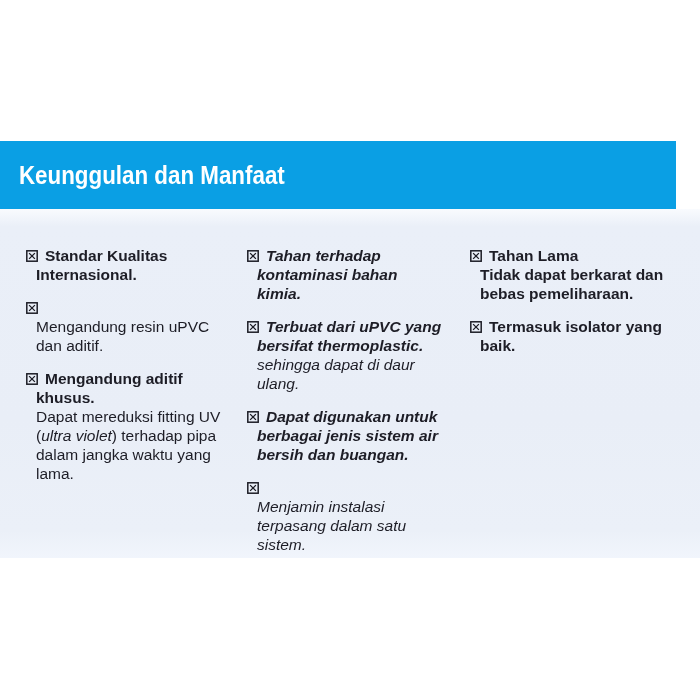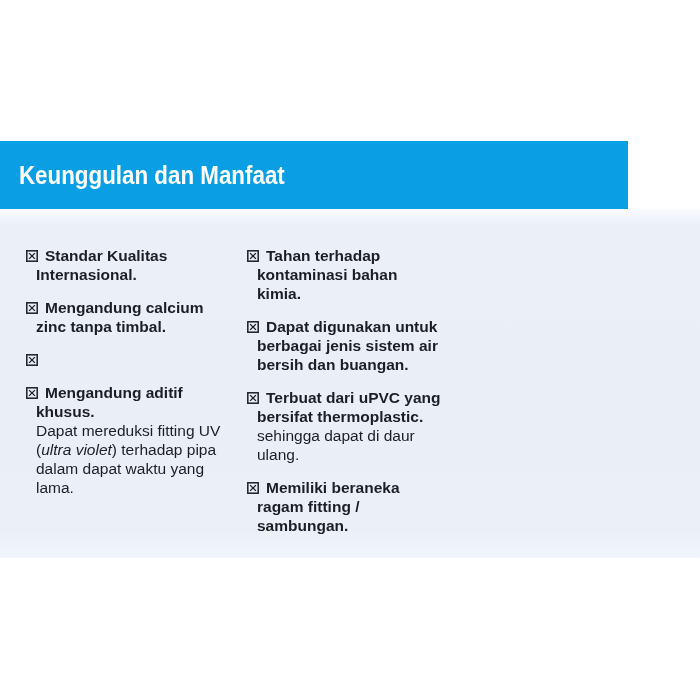--- a/index.html
+++ b/index.html
@@ -7,21 +7,21 @@
     width: 700px; height: 700px;
     background: #ffffff;
     font-family: "Liberation Sans", "DejaVu Sans", sans-serif;
     overflow: hidden;
   }
   .stage { position: relative; width: 700px; height: 700px; background: #ffffff; }
 
   
   .header-bar {
     position: absolute; left: 0; top: 141px;
-    width: 628px; height: 68px;
+    width: 676px; height: 68px;
     background: #0a9fe4;
     display: flex; align-items: center;
   }
   .header-bar h1 {
     margin: 0; padding: 0 0 0 22px;
     color: #ffffff;
     font-size: 26px; font-weight: bold;
     letter-spacing: 0px; white-space: nowrap;
     transform: scaleX(0.86); transform-origin: left center;
   }
@@ -30,21 +30,21 @@
   .panel {
     position: absolute; left: 0; top: 209px;
     width: 700px; height: 349px;
     background: linear-gradient(180deg,
       #f9fbfe 0%, #eaeff8 5%,
       #e9eef7 60%, #ebf0f8 92%, #f1f5fc 100%);
   }
 
   .col { position: absolute; top: 37px; }
   .col1 { left: 26px;  width: 196px; }
-  .col2 { left: 247px; width: 198px; }
+  .col2 { left: 247px; width: 198px; font-style: italic; }
   .col3 { left: 470px; width: 210px; }
 
   .item {
     margin: 0 0 14px 0;
     padding-left: 10px; text-indent: -10px;
     font-size: 15.5px; line-height: 19px;
     color: #1d1d26;
   }
   .hd { font-weight: bold; }
   .reg { font-weight: normal; }
@@ -67,60 +67,65 @@
   </div>
 
   <div class="panel">
 
     <div class="col col1">
       <p class="item"><span class="bullet"><svg viewBox="0 0 12 12" width="12" height="12">
               <rect x="0.8" y="0.8" width="10.4" height="10.4" fill="none" stroke="currentColor" stroke-width="1.5"></rect>
               <path d="M3.1 3.1 L8.9 8.9 M8.9 3.1 L3.1 8.9" stroke="currentColor" stroke-width="1.3" fill="none"></path>
             </svg></span><b class="hd">Standar Kualitas Internasional.</b></p>
 
-      <p class="item"><span class="bullet"><svg viewBox="0 0 12 12" width="12" height="12">
-              <rect x="0.8" y="0.8" width="10.4" height="10.4" fill="none" stroke="currentColor" stroke-width="1.5"></rect>
-              <path d="M3.1 3.1 L8.9 8.9 M8.9 3.1 L3.1 8.9" stroke="currentColor" stroke-width="1.3" fill="none"></path>
-            </svg></span><b class="hd">Mengandung calcium zinc tanpa timbal.</b></p>
 
       <p class="item"><span class="bullet"><svg viewBox="0 0 12 12" width="12" height="12">
               <rect x="0.8" y="0.8" width="10.4" height="10.4" fill="none" stroke="currentColor" stroke-width="1.5"></rect>
               <path d="M3.1 3.1 L8.9 8.9 M8.9 3.1 L3.1 8.9" stroke="currentColor" stroke-width="1.3" fill="none"></path>
             </svg></span><br>
-        </p>
+        <span class="reg">Mengandung resin uPVC dan aditif.</span></p>
 
       <p class="item"><span class="bullet"><svg viewBox="0 0 12 12" width="12" height="12">
               <rect x="0.8" y="0.8" width="10.4" height="10.4" fill="none" stroke="currentColor" stroke-width="1.5"></rect>
               <path d="M3.1 3.1 L8.9 8.9 M8.9 3.1 L3.1 8.9" stroke="currentColor" stroke-width="1.3" fill="none"></path>
             </svg></span><b class="hd">Mengandung aditif khusus.</b><br>
-        <span class="reg">Dapat mereduksi fitting UV (</span><i class="em">ultra violet</i><span class="reg">) terhadap pipa dalam dapat waktu yang lama.</span></p>
+        <span class="reg">Dapat mereduksi fitting UV (</span><i class="em">ultra violet</i><span class="reg">) terhadap pipa dalam jangka waktu yang lama.</span></p>
     </div>
 
     <div class="col col2">
       <p class="item"><span class="bullet"><svg viewBox="0 0 12 12" width="12" height="12">
               <rect x="0.8" y="0.8" width="10.4" height="10.4" fill="none" stroke="currentColor" stroke-width="1.5"></rect>
               <path d="M3.1 3.1 L8.9 8.9 M8.9 3.1 L3.1 8.9" stroke="currentColor" stroke-width="1.3" fill="none"></path>
             </svg></span><b class="hd">Tahan terhadap kontaminasi bahan kimia.</b></p>
 
       <p class="item"><span class="bullet"><svg viewBox="0 0 12 12" width="12" height="12">
               <rect x="0.8" y="0.8" width="10.4" height="10.4" fill="none" stroke="currentColor" stroke-width="1.5"></rect>
               <path d="M3.1 3.1 L8.9 8.9 M8.9 3.1 L3.1 8.9" stroke="currentColor" stroke-width="1.3" fill="none"></path>
-            </svg></span><b class="hd">Dapat digunakan untuk berbagai jenis sistem air bersih dan buangan.</b></p>
-
-      <p class="item"><span class="bullet"><svg viewBox="0 0 12 12" width="12" height="12">
-              <rect x="0.8" y="0.8" width="10.4" height="10.4" fill="none" stroke="currentColor" stroke-width="1.5"></rect>
-              <path d="M3.1 3.1 L8.9 8.9 M8.9 3.1 L3.1 8.9" stroke="currentColor" stroke-width="1.3" fill="none"></path>
             </svg></span><b class="hd">Terbuat dari uPVC yang bersifat thermoplastic.</b><br>
         <span class="reg">sehingga dapat di daur ulang.</span></p>
 
       <p class="item"><span class="bullet"><svg viewBox="0 0 12 12" width="12" height="12">
               <rect x="0.8" y="0.8" width="10.4" height="10.4" fill="none" stroke="currentColor" stroke-width="1.5"></rect>
               <path d="M3.1 3.1 L8.9 8.9 M8.9 3.1 L3.1 8.9" stroke="currentColor" stroke-width="1.3" fill="none"></path>
-            </svg></span><b class="hd">Memiliki beraneka ragam fitting / sambungan.</b><br>
-        </p>
+            </svg></span><b class="hd">Dapat digunakan untuk berbagai jenis sistem air bersih dan buangan.</b></p>
+
+      <p class="item"><span class="bullet"><svg viewBox="0 0 12 12" width="12" height="12">
+              <rect x="0.8" y="0.8" width="10.4" height="10.4" fill="none" stroke="currentColor" stroke-width="1.5"></rect>
+              <path d="M3.1 3.1 L8.9 8.9 M8.9 3.1 L3.1 8.9" stroke="currentColor" stroke-width="1.3" fill="none"></path>
+            </svg></span><br>
+        <span class="reg">Menjamin instalasi terpasang dalam satu sistem.</span></p>
     </div>
 
     <div class="col col3">
+      <p class="item"><span class="bullet"><svg viewBox="0 0 12 12" width="12" height="12">
+              <rect x="0.8" y="0.8" width="10.4" height="10.4" fill="none" stroke="currentColor" stroke-width="1.5"></rect>
+              <path d="M3.1 3.1 L8.9 8.9 M8.9 3.1 L3.1 8.9" stroke="currentColor" stroke-width="1.3" fill="none"></path>
+            </svg></span><b class="hd">Tahan Lama</b><br>
+        <b class="hd">Tidak dapat berkarat dan bebas pemeliharaan.</b></p>
 
+      <p class="item"><span class="bullet"><svg viewBox="0 0 12 12" width="12" height="12">
+              <rect x="0.8" y="0.8" width="10.4" height="10.4" fill="none" stroke="currentColor" stroke-width="1.5"></rect>
+              <path d="M3.1 3.1 L8.9 8.9 M8.9 3.1 L3.1 8.9" stroke="currentColor" stroke-width="1.3" fill="none"></path>
+            </svg></span><b class="hd">Termasuk isolator yang baik.</b></p>
     </div>
 
   </div>
 </div>
 
 </body></html>

